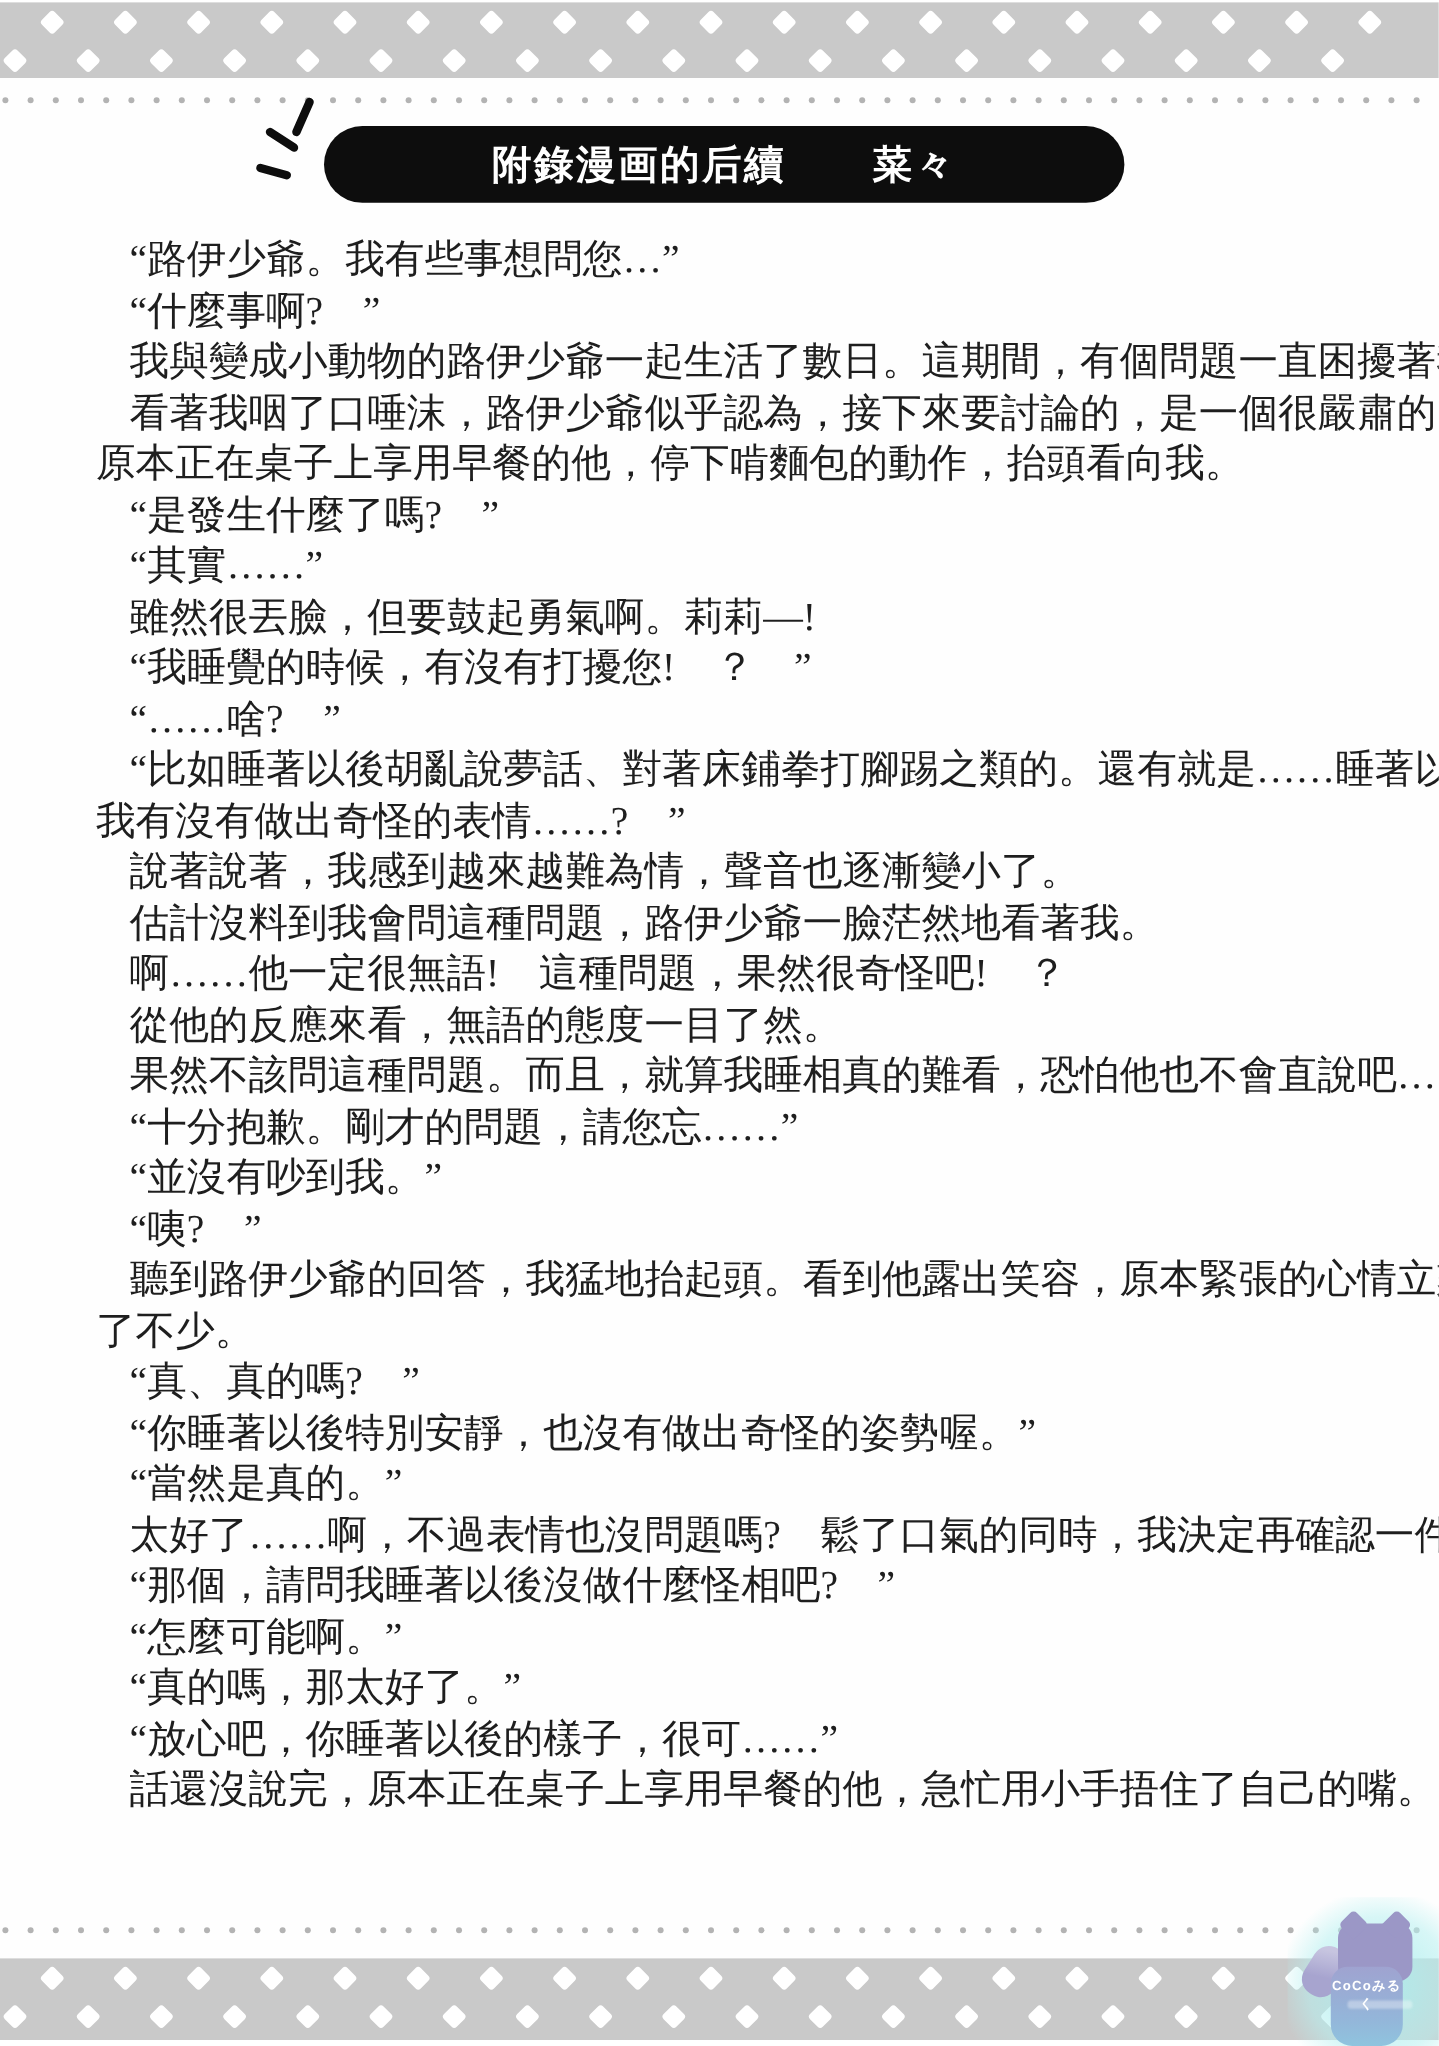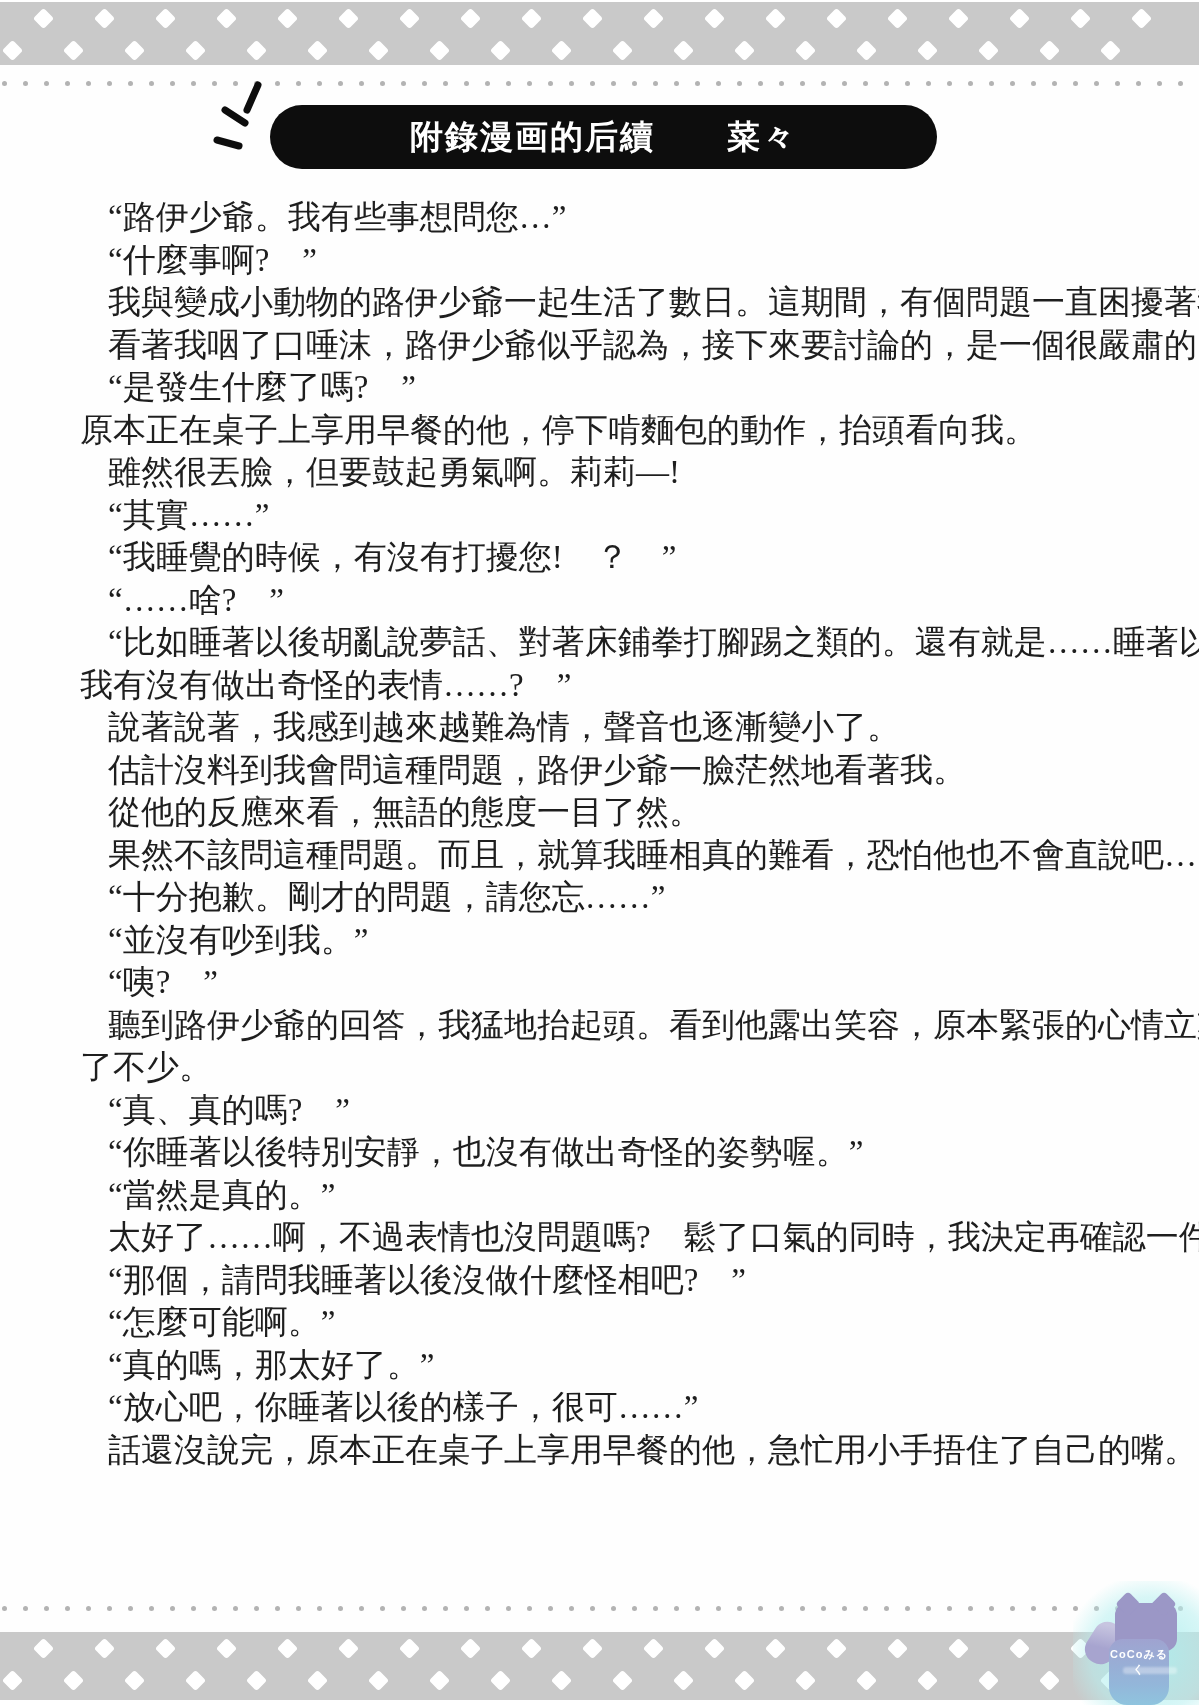--- a/index.html
+++ b/index.html
@@ -186,30 +186,31 @@
   <span>附錄漫画的后續</span>
   <span class="gap"></span>
   <span>菜々</span>
 </div>
 
 <div class="body-text">
     <div class="line ind">“路伊少爺。我有些事想問您…”</div>
     <div class="line ind">“什麼事啊?　”</div>
     <div class="line ind">我與變成小動物的路伊少爺一起生活了數日。這期間，有個問題一直困擾著我。</div>
     <div class="line ind">看著我咽了口唾沫，路伊少爺似乎認為，接下來要討論的，是一個很嚴肅的問題。</div>
+    <div class="line">原本正在桌子上享用早餐的他，停下啃麵包的動作，抬頭看向我。</div>
     <div class="line ind">“是發生什麼了嗎?　”</div>
-    <div class="line">原本正在桌子上享用早餐的他，停下啃麵包的動作，抬頭看向我。</div>
+    <div class="line ind">“其實……”</div>
     <div class="line ind">雖然很丟臉，但要鼓起勇氣啊。莉莉—!</div>
-    <div class="line ind">“其實……”</div>
     <div class="line ind">“我睡覺的時候，有沒有打擾您!　？　”</div>
     <div class="line ind">“……啥?　”</div>
     <div class="line ind">“比如睡著以後胡亂說夢話、對著床鋪拳打腳踢之類的。還有就是……睡著以後…</div>
     <div class="line">我有沒有做出奇怪的表情……?　”</div>
     <div class="line ind">說著說著，我感到越來越難為情，聲音也逐漸變小了。</div>
     <div class="line ind">估計沒料到我會問這種問題，路伊少爺一臉茫然地看著我。</div>
+    <div class="line ind">啊……他一定很無語!　這種問題，果然很奇怪吧!　？</div>
     <div class="line ind">從他的反應來看，無語的態度一目了然。</div>
     <div class="line ind">果然不該問這種問題。而且，就算我睡相真的難看，恐怕他也不會直說吧……</div>
     <div class="line ind">“十分抱歉。剛才的問題，請您忘……”</div>
     <div class="line ind">“並沒有吵到我。”</div>
     <div class="line ind">“咦?　”</div>
     <div class="line ind">聽到路伊少爺的回答，我猛地抬起頭。看到他露出笑容，原本緊張的心情立刻放鬆</div>
     <div class="line">了不少。</div>
     <div class="line ind">“真、真的嗎?　”</div>
     <div class="line ind">“你睡著以後特別安靜，也沒有做出奇怪的姿勢喔。”</div>
     <div class="line ind">“當然是真的。”</div>

